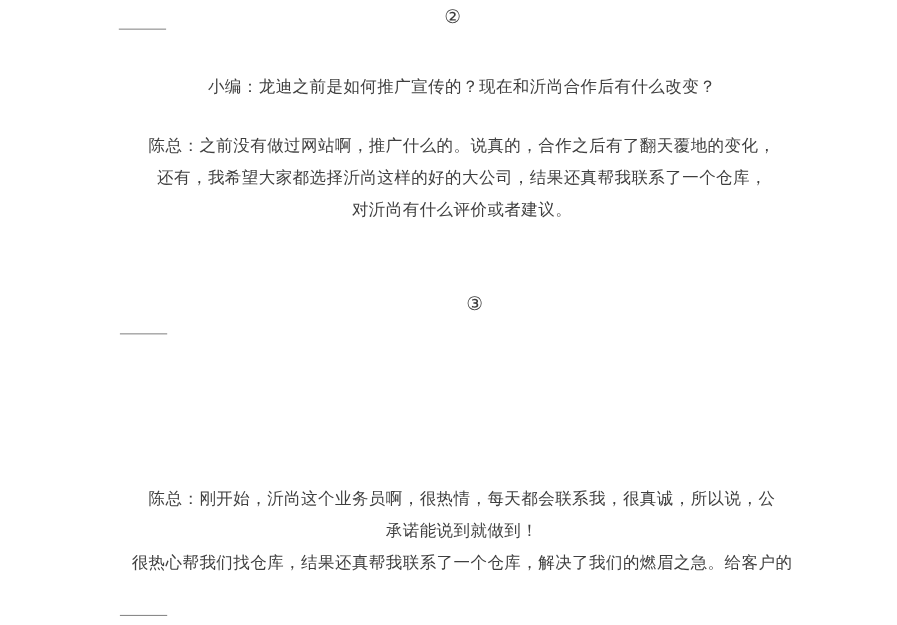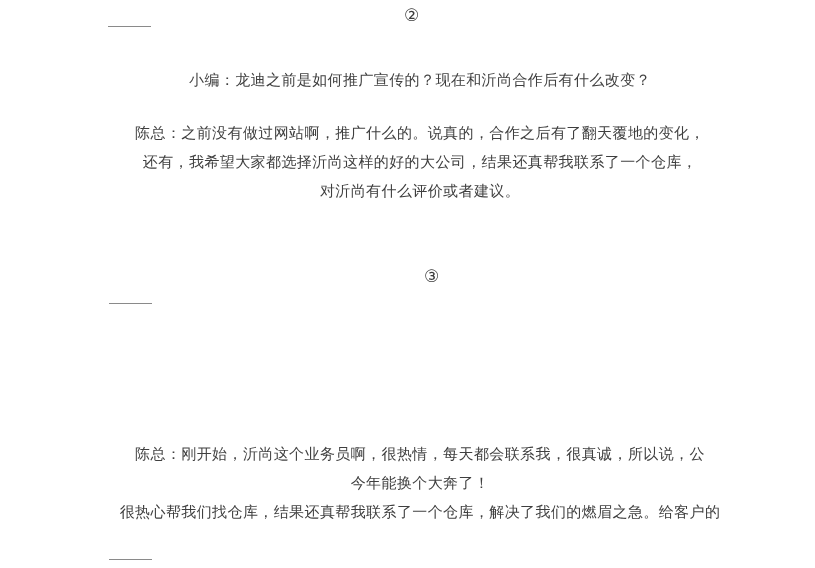--- a/index.html
+++ b/index.html
@@ -60,19 +60,19 @@
     <div class="line">对沂尚有什么评价或者建议。</div>
   </div>
 
   <div class="section-number" style="top:266px; left:24px;">③</div>
 
   <div class="divider" style="left:109px; top:303px;"></div>
 
 
   <div class="textarea" style="top:395px;margin-top:44px;">
     <div class="line">陈总：刚开始，沂尚这个业务员啊，很热情，每天都会联系我，很真诚，所以说，公</div>
-    <div class="line">今年能换个大奔了！</div>
+    <div class="line">承诺能说到就做到！</div>
     <div class="line">很热心帮我们找仓库，结果还真帮我联系了一个仓库，解决了我们的燃眉之急。给客户的</div>
   </div>
 
   <div class="divider" style="left:109px; top:559px;"></div>
 
 </div>
 
 </body></html>

